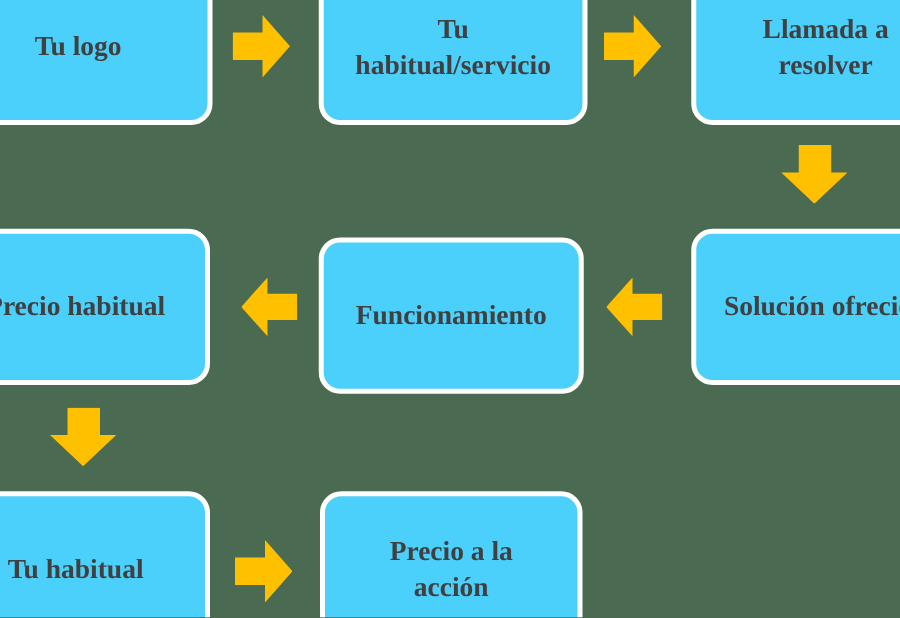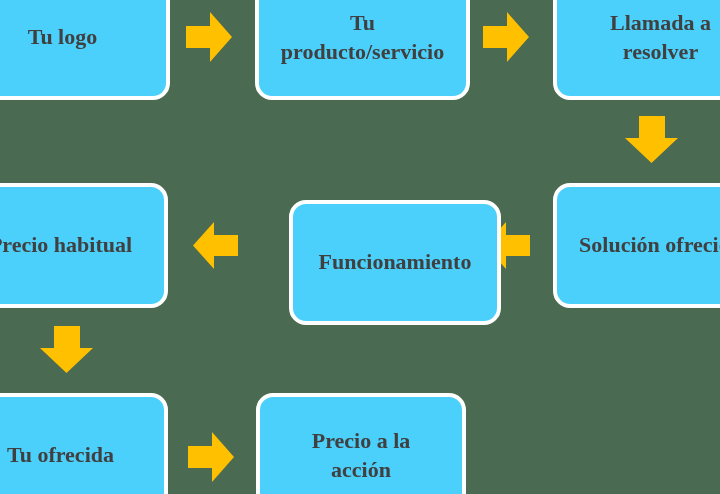--- a/index.html
+++ b/index.html
@@ -34,21 +34,21 @@
     white-space: pre-line;
   }
   .node .nowrap { white-space: nowrap; }
 
   
   .n1 { left: -45px;  top: -25px; width: 215px; height: 125px; }
   .n2 { left: 255px;  top: -25px; width: 215px; height: 125px; }
   .n3 { left: 553px;  top: -25px; width: 215px; height: 125px; }
   
   .n4 { left: 553px;  top: 183px; width: 215px; height: 125px; }
-  .n5 { left: 255px;  top: 200px; width: 212px; height: 125px; margin-left: 34px; }
+  .n5 { left: 255px;  top: 190px; width: 212px; height: 125px; }
   .n6 { left: -47px;  top: 183px; width: 215px; height: 125px; }
   
   .n7 { left: -47px;  top: 393px; width: 215px; height: 125px; }
   .n8 { left: 256px;  top: 393px; width: 210px; height: 125px; }
 
   .arrow {
     position: absolute;
     background: #FFC000;
   }
   .arrow-right {
@@ -77,21 +77,21 @@
 <div id="canvas">
 
   <div class="node n1">
     <span class="label">Tu logo</span>
   </div>
 
   <div class="arrow arrow-right a1"></div>
 
   <div class="node n2">
     <span class="label">Tu
-producto/servicio</span>
+habitual/servicio</span>
   </div>
 
   <div class="arrow arrow-right a2"></div>
 
   <div class="node n3">
     <span class="label">Llamada a
 resolver</span>
   </div>
 
   <div class="arrow arrow-down a3"></div>
@@ -108,21 +108,21 @@
 
   <div class="arrow arrow-left a5"></div>
 
   <div class="node n6">
     <span class="label nowrap">Precio habitual</span>
   </div>
 
   <div class="arrow arrow-down a6"></div>
 
   <div class="node n7">
-    <span class="label">Tu ofrecida</span>
+    <span class="label">Tu habitual</span>
   </div>
 
   <div class="arrow arrow-right a7"></div>
 
   <div class="node n8">
     <span class="label">Precio a la
 acción</span>
   </div>
 
 </div>

